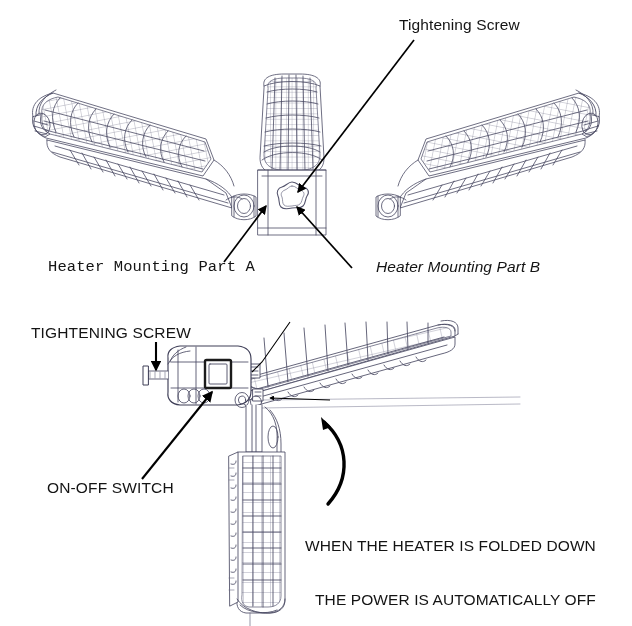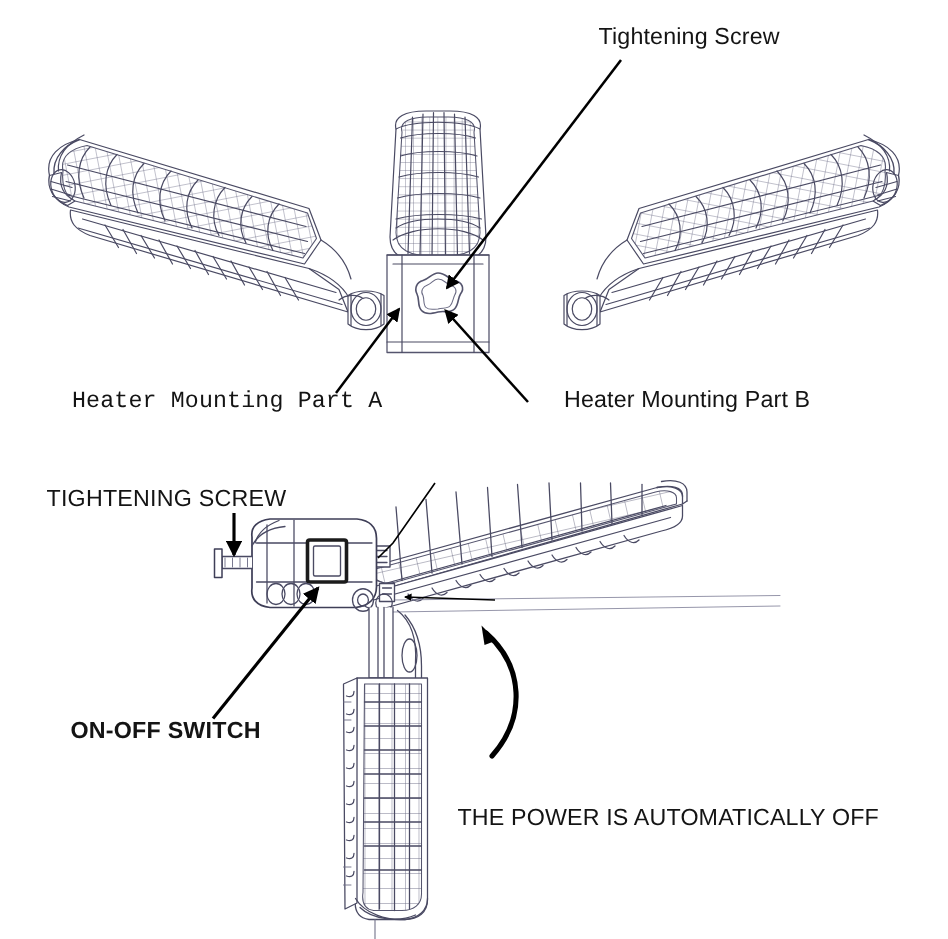--- a/index.html
+++ b/index.html
@@ -46,26 +46,26 @@
     color: #141414;
     line-height: 1.18;
   }
   .callout.title-case { font-size: 15.5px; letter-spacing: 0.1px; }
   .callout.upper      { font-size: 15.5px; letter-spacing: 0.15px; }
   .callout.note       { font-size: 15.5px; letter-spacing: 0.1px; }
 
   
   #lbl-tightening-screw-top { left: 399px; top: 16px; }
   #lbl-part-a               { left: 48px;  top: 258px; font-family: Liberation Mono, monospace; }
-  #lbl-part-b               { left: 376px; top: 258px; }
+  #lbl-part-b               { left: 376px; top: 258px; font-style: italic; }
 
   
   #lbl-tightening-screw-bot { left: 31px;  top: 324px; }
   #lbl-minor-switch         { left: 256px; top: 309px; }
-  #lbl-onoff-switch         { left: 47px;  top: 479px; font-weight: bold; }
+  #lbl-onoff-switch         { left: 47px;  top: 479px; }
   #lbl-folded-note          { left: 305px; top: 500px; }
   #lbl-folded-note span     { display: block; }
 </style>
 </head>
 <body>
 
 <div id="sheet">
 
   <div class="figure" id="figure-top">
     <svg viewBox="0 0 632 292" xmlns="http://www.w3.org/2000/svg">
@@ -423,16 +423,17 @@
       </g>
     </svg>
   </div>
 
   <div class="callout upper" id="lbl-tightening-screw-bot">TIGHTENING SCREW</div>
 
 
   <div class="callout upper" id="lbl-onoff-switch">ON-OFF SWITCH</div>
 
   <div class="callout note" id="lbl-folded-note">
+    <span>WHEN THE HEATER IS FOLDED DOWN</span>
     <span>THE POWER IS AUTOMATICALLY OFF</span>
   </div>
 
 </div>
 
 </body></html>

